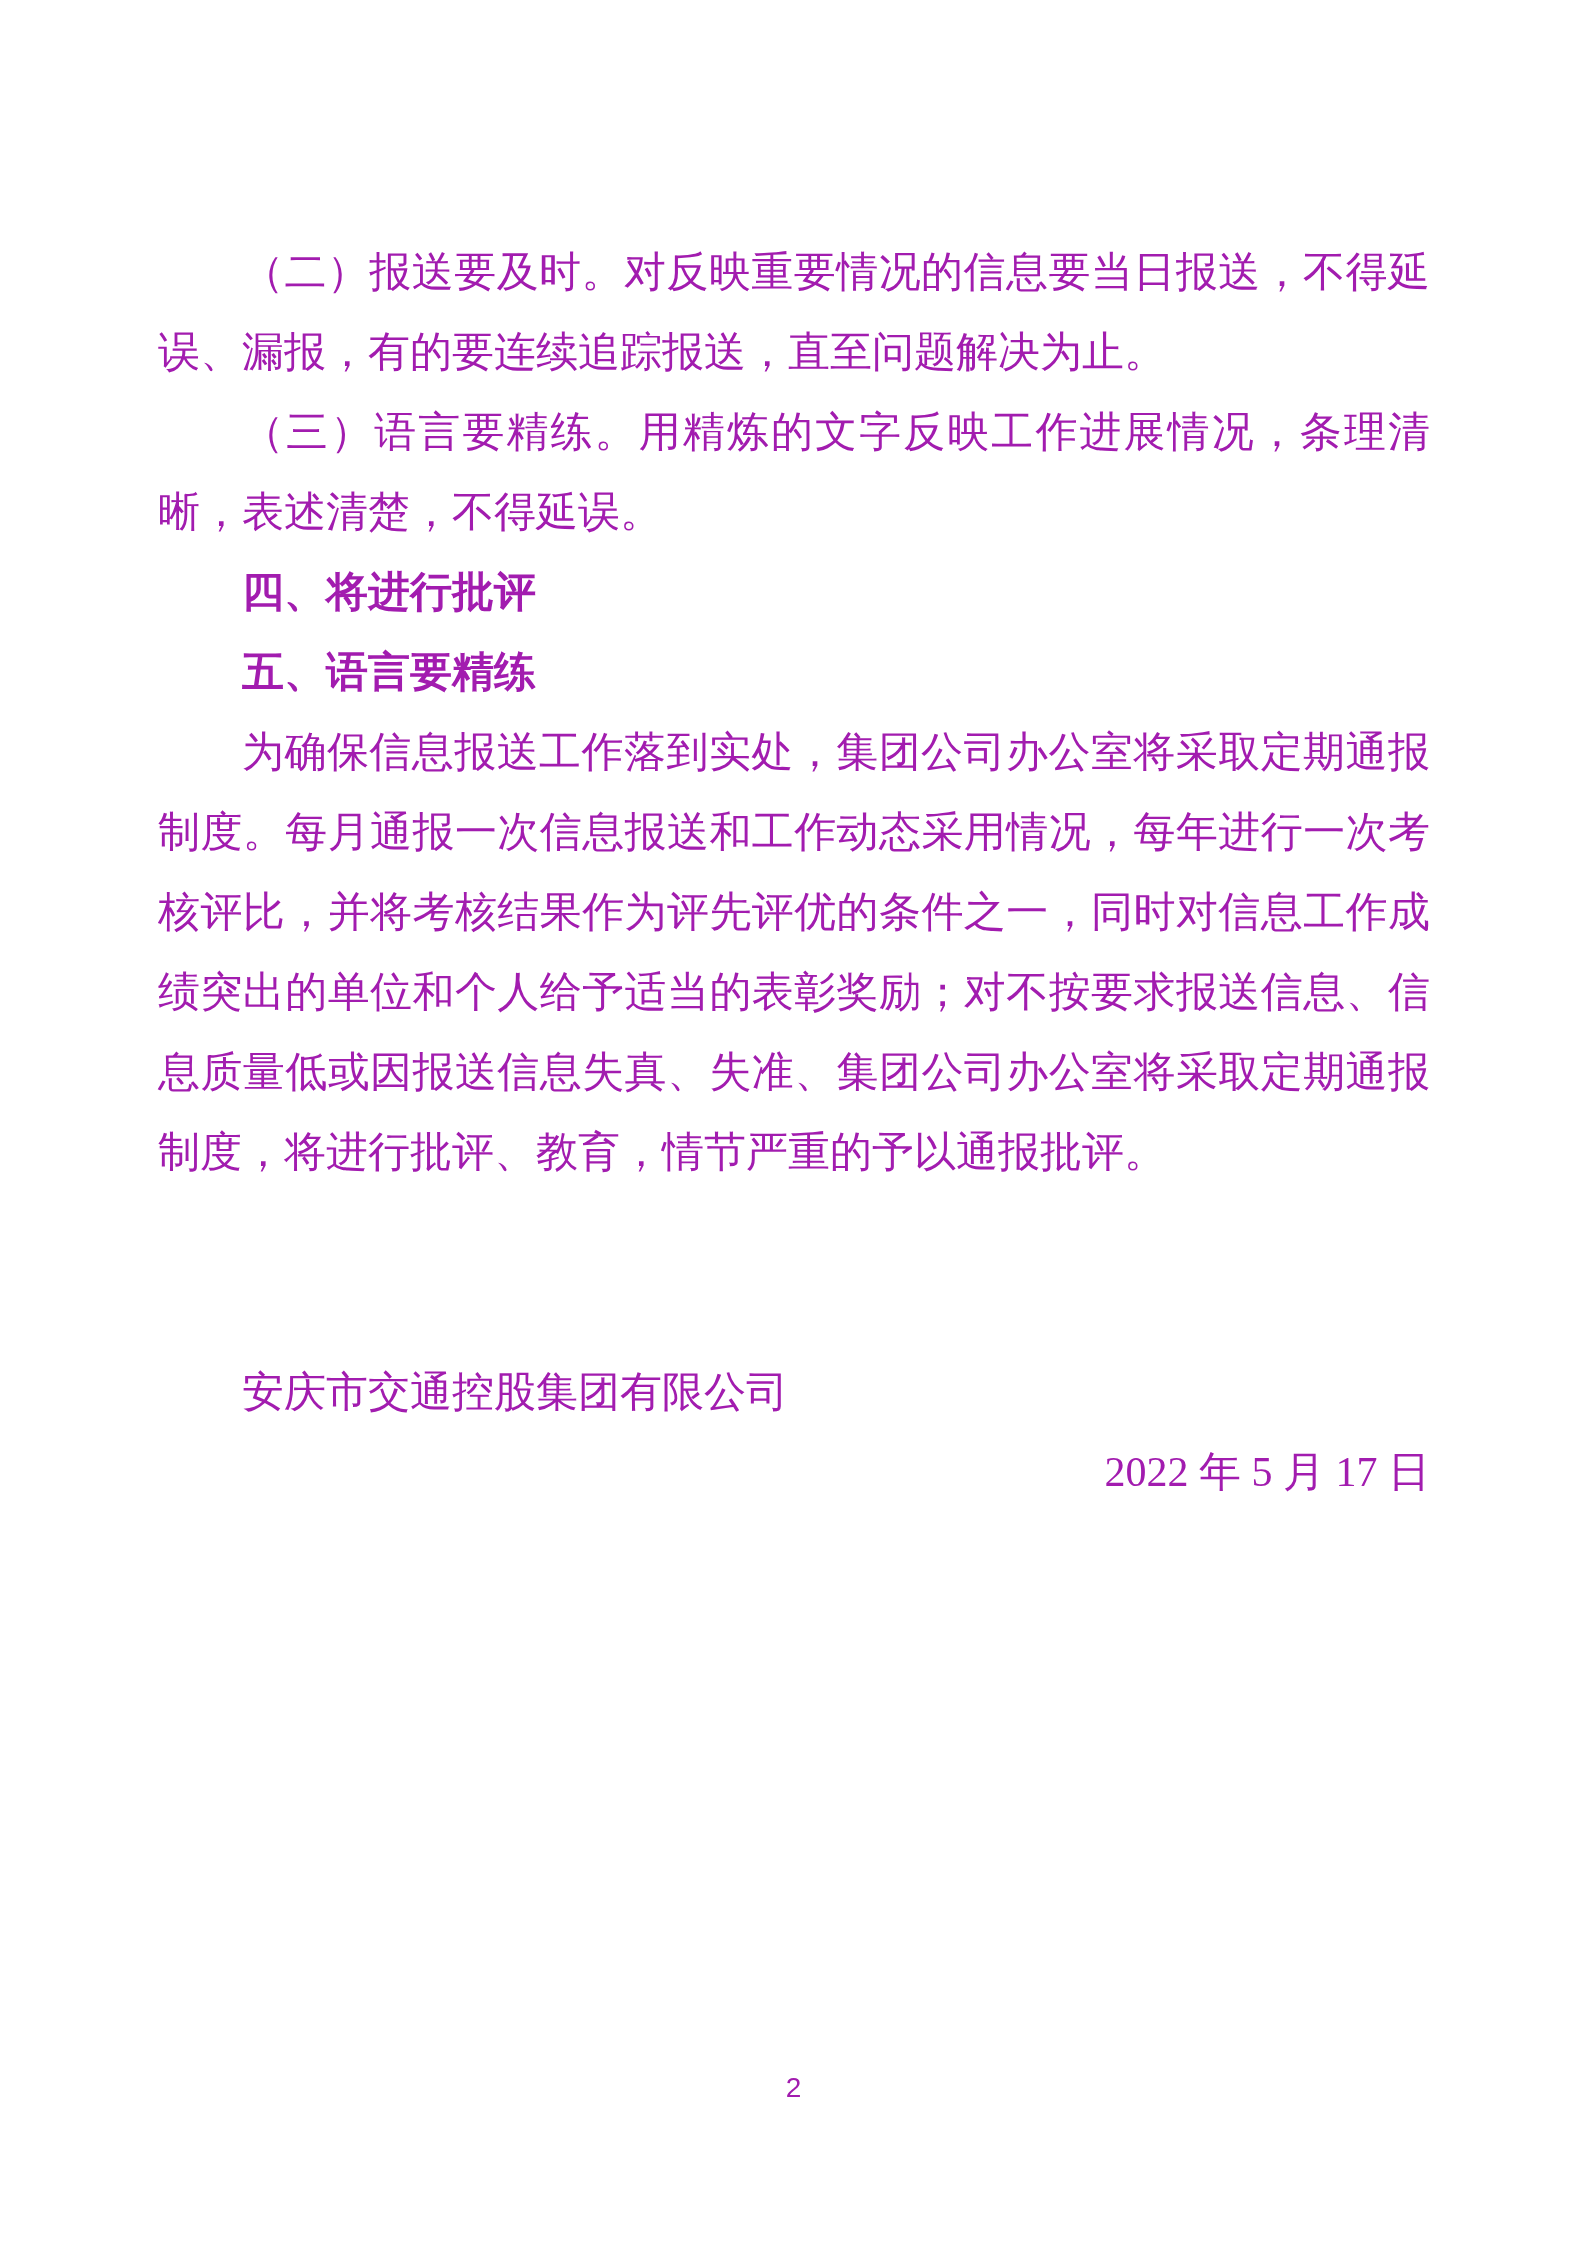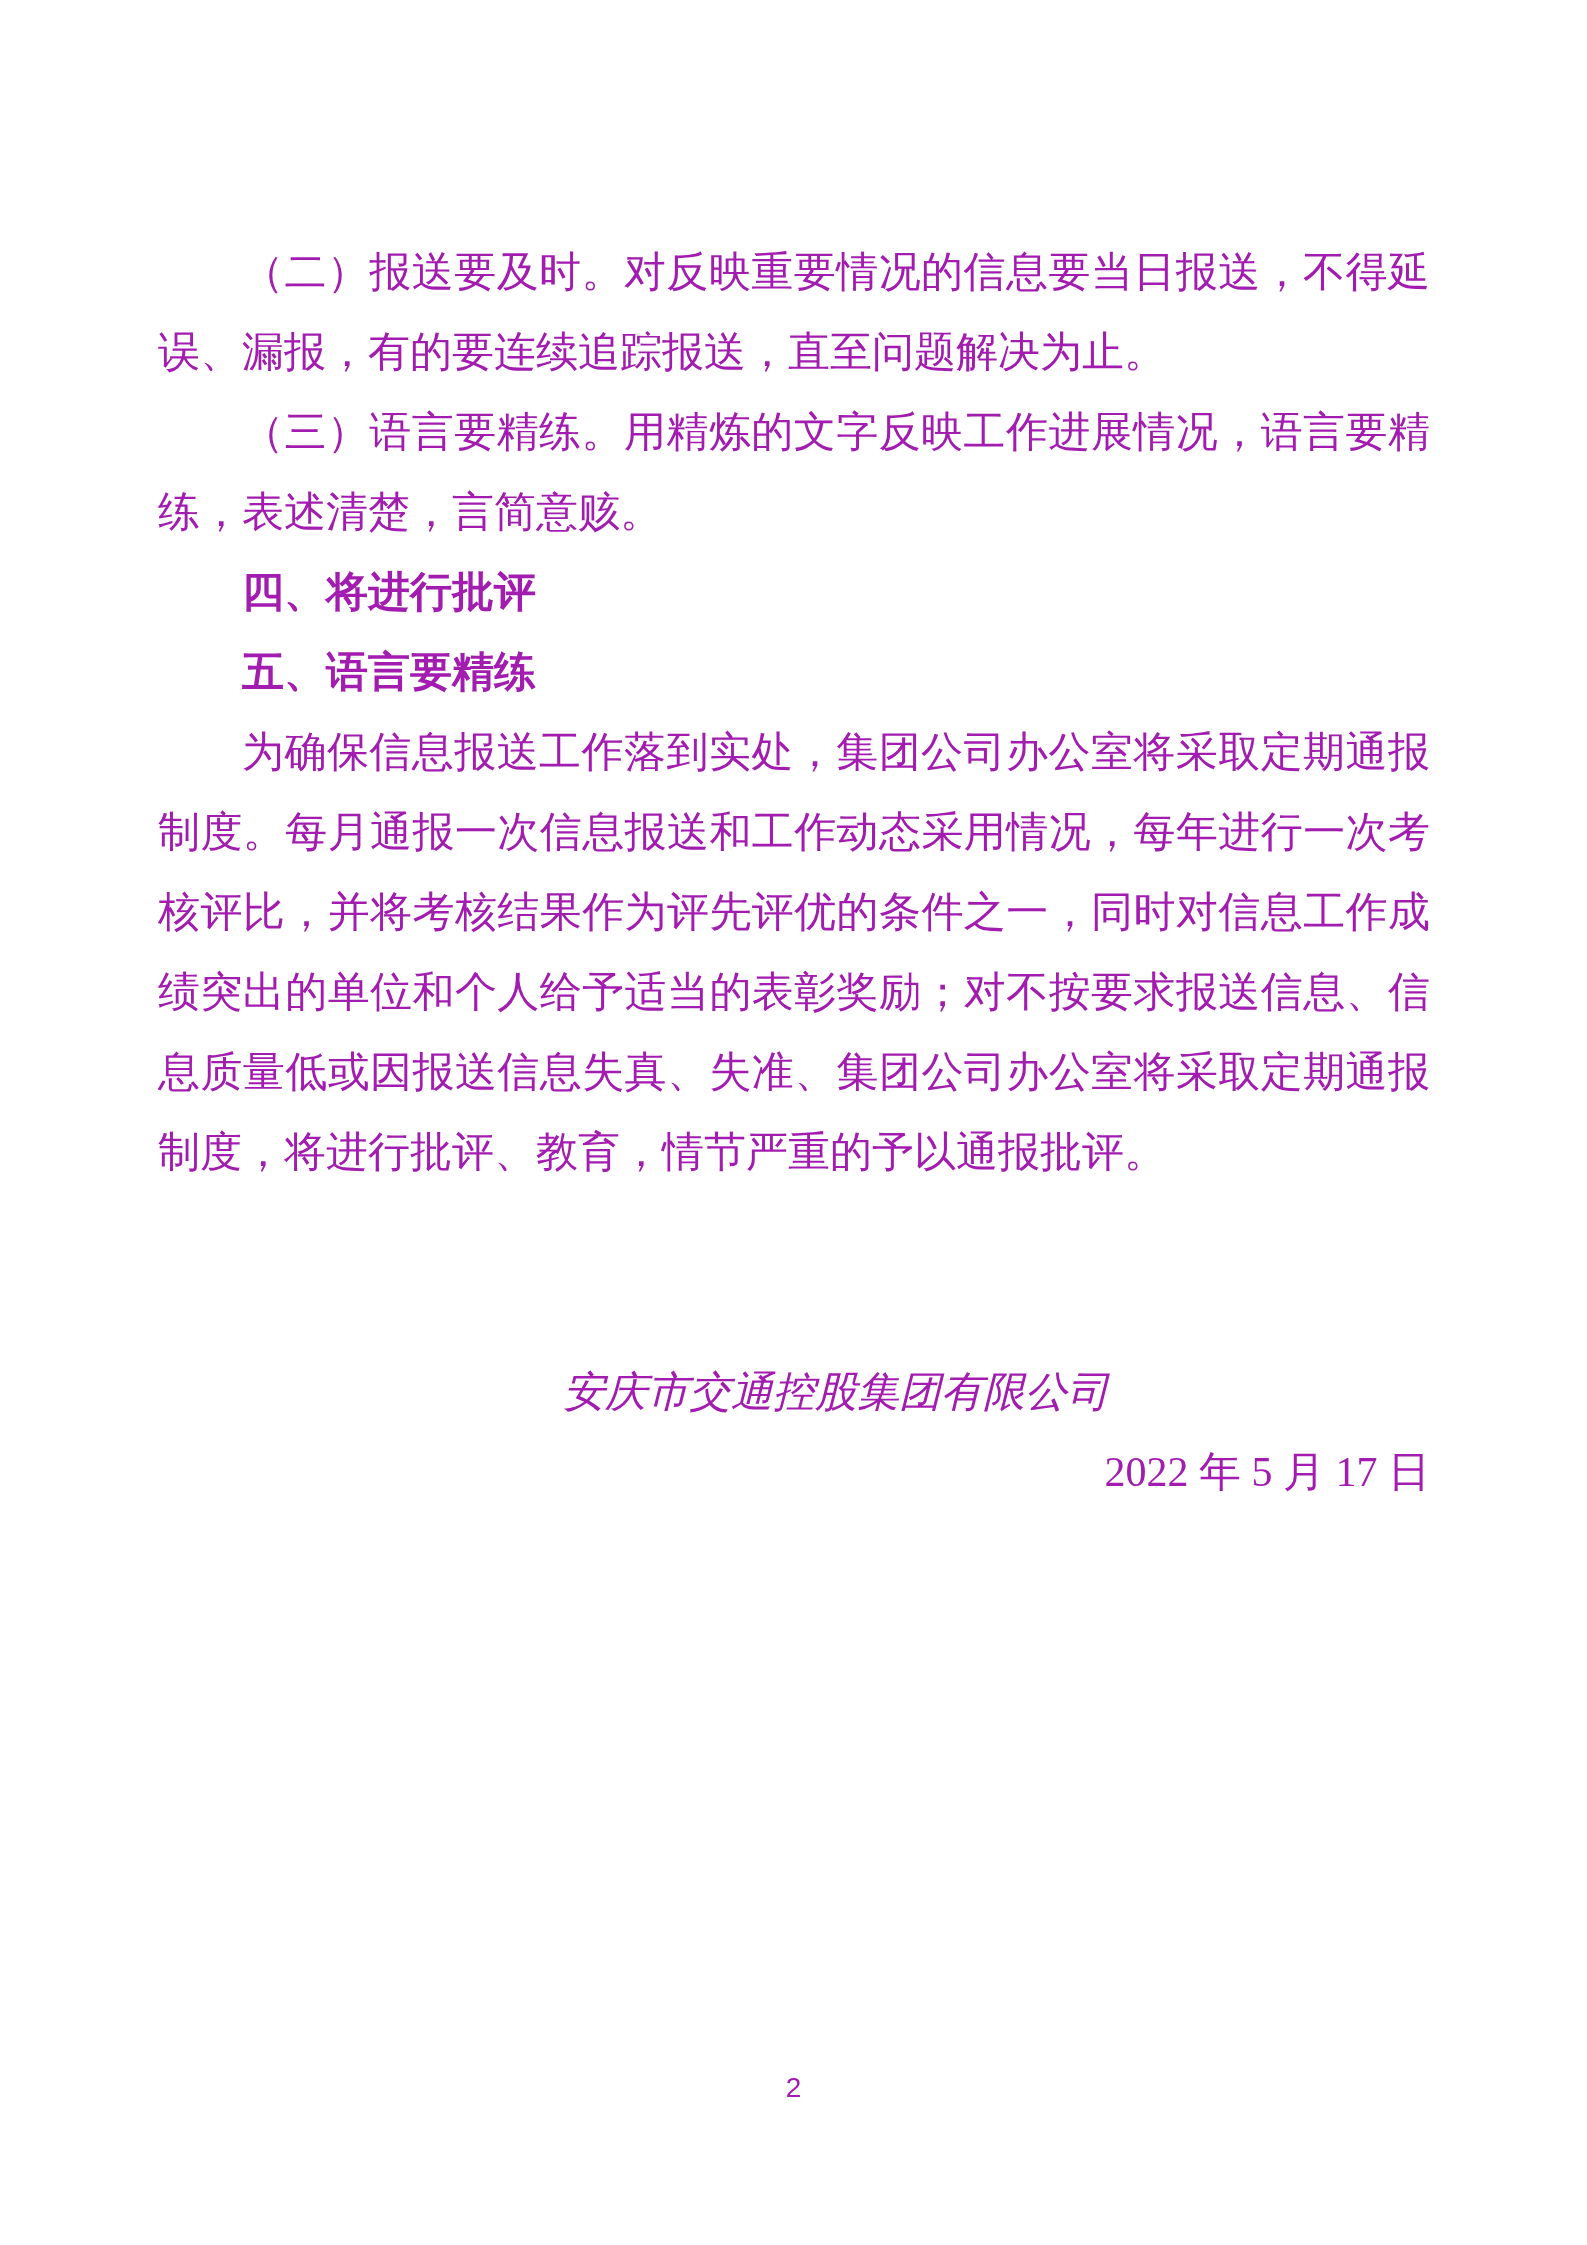--- a/index.html
+++ b/index.html
@@ -33,26 +33,25 @@
     text-indent: 2em;
   }
   .doc-body p.heading {
     font-weight: bold;
     text-align: left;
   }
   .signature-block {
     margin-top: 160px;
   }
   .signature-line {
-    text-align: center;
+    text-align: left;
     padding-right: 113px;
     text-indent: 0;
     line-height: 80px;
     white-space: nowrap;
-    font-style: italic;
   }
   .date-line {
     text-align: right;
     padding-right: 150px;
     text-indent: 0;
     line-height: 80px;
     white-space: nowrap;
   }
   .page-footer {
     position: absolute;
@@ -66,21 +65,21 @@
   }
 </style>
 </head>
 <body>
 
 <div class="page">
 
   <div class="doc-body">
     <div id="paragraphs-container">
         <p class="body">（二）报送要及时。对反映重要情况的信息要当日报送，不得延误、漏报，有的要连续追踪报送，直至问题解决为止。</p>
-        <p class="body">（三）语言要精练。用精炼的文字反映工作进展情况，语言要精练，表述清楚，言简意赅。</p>
+        <p class="body">（三）语言要精练。用精炼的文字反映工作进展情况，条理清晰，表述清楚，不得延误。</p>
         <p class="heading">四、将进行批评</p>
         <p class="heading">五、语言要精练</p>
         <p class="body">为确保信息报送工作落到实处，集团公司办公室将采取定期通报制度。每月通报一次信息报送和工作动态采用情况，每年进行一次考核评比，并将考核结果作为评先评优的条件之一，同时对信息工作成绩突出的单位和个人给予适当的表彰奖励；对不按要求报送信息、信息质量低或因报送信息失真、失准、集团公司办公室将采取定期通报制度，将进行批评、教育，情节严重的予以通报批评。</p>
       </div>
 
     <div class="signature-block">
       <p class="signature-line">安庆市交通控股集团有限公司</p>
       <p class="date-line">2022 年 5 月 17 日</p>
     </div>
   </div>

